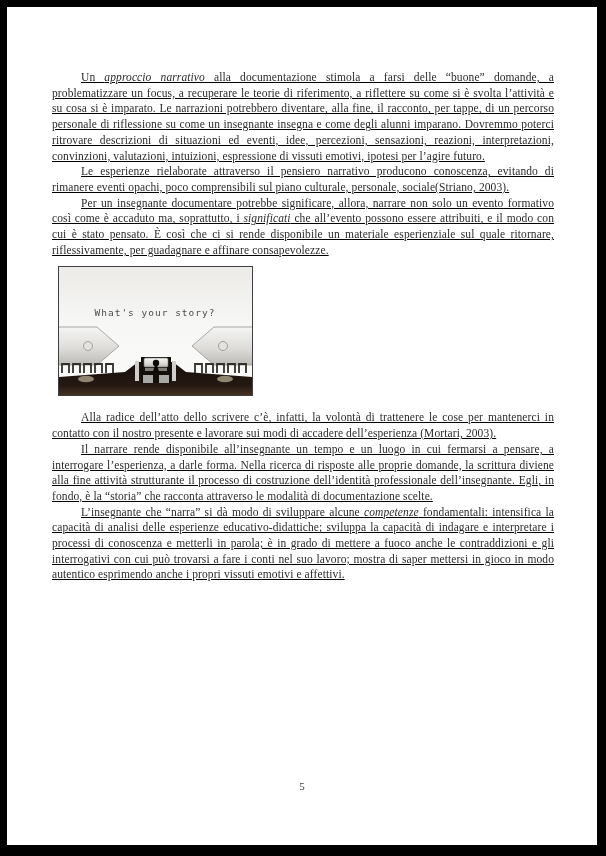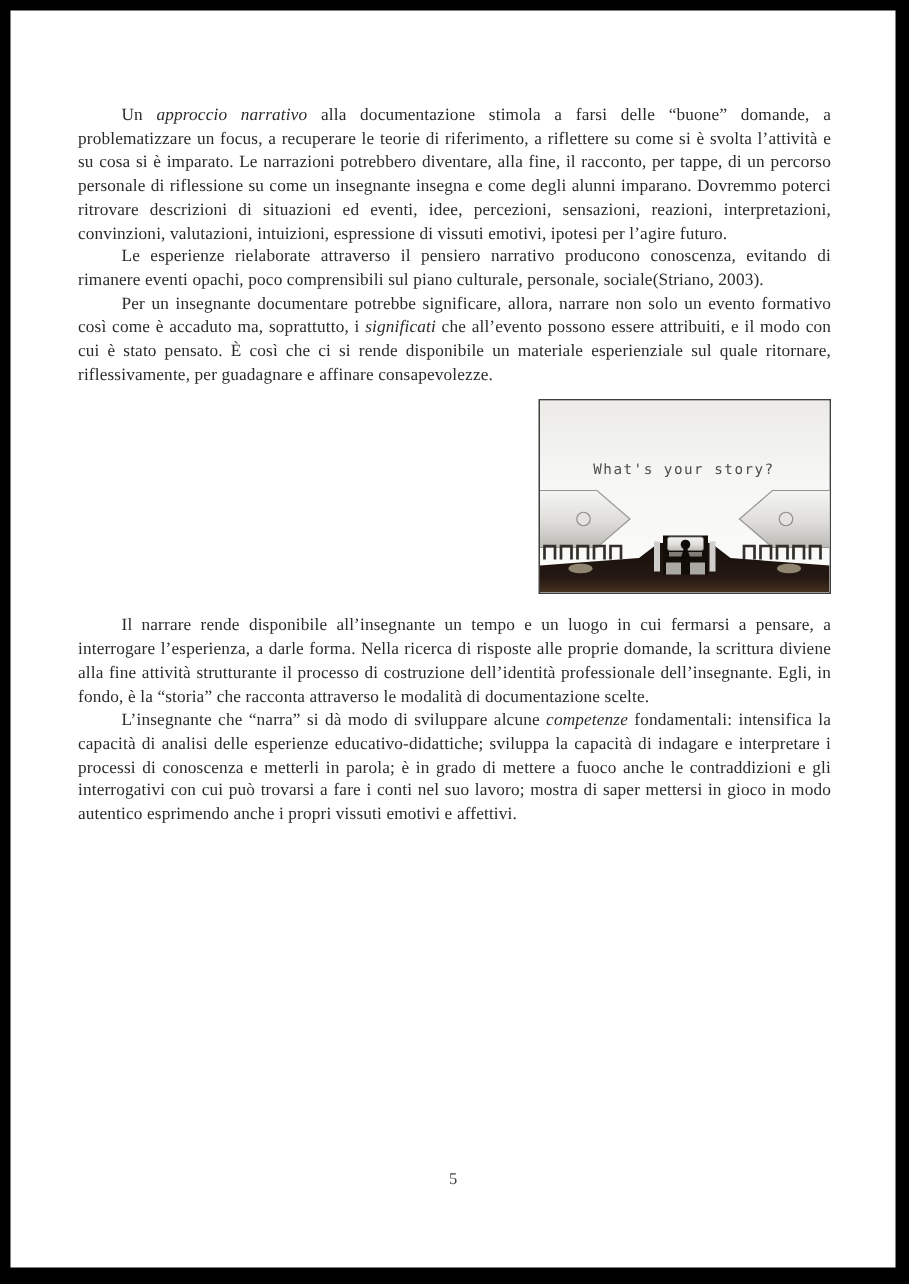--- a/index.html
+++ b/index.html
@@ -1,38 +1,37 @@
 <!DOCTYPE html>
 <html lang="it"><head>
 <meta charset="utf-8">
 <style>
   html,body{margin:0;padding:0;background:#000;}
   .frame{
     width:606px;height:856px;background:#000;
     box-sizing:border-box;padding:7px 9px 11px 7px;
-    position:relative;font-family:"Liberation Serif", serif;
+    position:relative;font-family:"Liberation Serif", serif;text-decoration:underline;
   }
   .sheet{
     width:100%;height:100%;background:#ffffff;
     box-sizing:border-box;position:relative;
     padding:63px 43px 0 45px;
   }
   .bodytext p{
     margin:0;
     font-size:11.5px;
     line-height:15.7px;
     text-align:justify;
     text-indent:29px;
     color:#2b2b2b;
     letter-spacing:0.1px;
   }
   .bodytext p em{font-style:italic;}
   .figure-row{
     display:flex;
-    align-items:flex-end;
     margin:8px 0 14px 6px;
     flex-direction:column;
   }
   .typewriter-box{
     width:193px;height:128px;
     border:1px solid #3f3f3f;
     flex:0 0 auto;
     line-height:0;
   }
   .heading-col{
@@ -122,19 +121,20 @@
             <circle cx="97" cy="96" r="3.2" fill="#0d0a07"></circle>
             <path d="M93.5,106 L100.5,106 L97,95 Z" fill="#0d0a07"></path>
             <rect x="84" y="108" width="10" height="8" fill="#c4c3bf" opacity="0.85"></rect>
             <rect x="100" y="108" width="10" height="8" fill="#c4c3bf" opacity="0.85"></rect>
           </g>
         </svg>
       </div>
     </div>
 
     <div class="bodytext">
+      <p><span>Alla radice dell’atto dello scrivere c’è, infatti, la volontà di trattenere le cose per mantenerci in contatto con il nostro presente e lavorare sui modi di accadere dell’esperienza (Mortari, 2003).</span></p>
       <p><span>Il narrare rende disponibile all’insegnante un tempo e un luogo in cui fermarsi a pensare, a interrogare l’esperienza, a darle forma. Nella ricerca di risposte alle proprie domande, la scrittura diviene alla fine attività strutturante il processo di costruzione dell’identità professionale dell’insegnante. Egli, in fondo, è la “storia” che racconta attraverso le modalità di documentazione scelte.</span></p>
       <p><span>L’insegnante che “narra” si dà modo di sviluppare alcune </span><em>competenze</em><span> fondamentali: intensifica la capacità di analisi delle esperienze educativo-didattiche; sviluppa la capacità di indagare e interpretare i processi di conoscenza e metterli in parola; è in grado di mettere a fuoco anche le contraddizioni e gli interrogativi con cui può trovarsi a fare i conti nel suo lavoro; mostra di saper mettersi in gioco in modo autentico esprimendo anche i propri vissuti emotivi e affettivi.</span></p>
     </div>
 
     <div class="page-number">5</div>
   </div>
 </div>
 
 </body></html>

